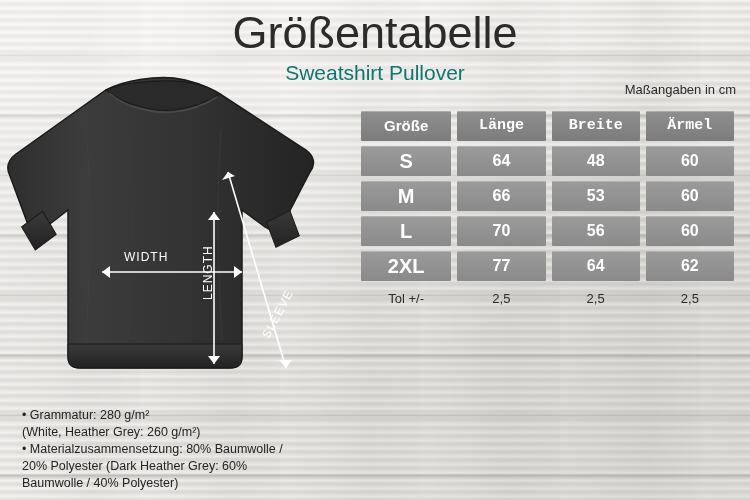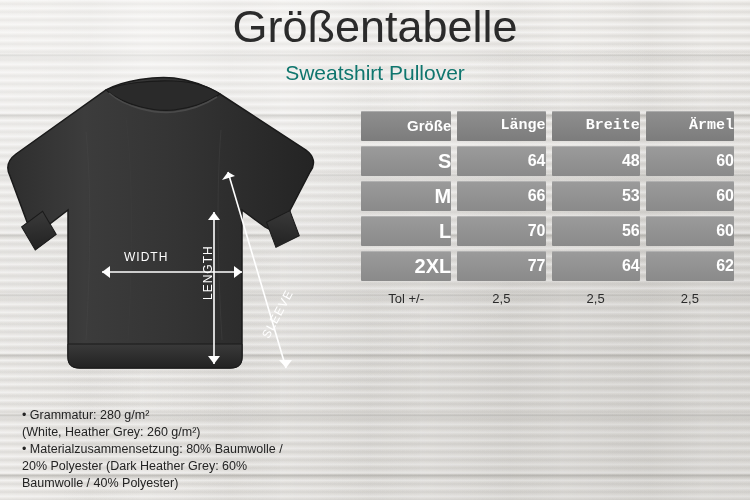--- a/index.html
+++ b/index.html
@@ -59,21 +59,21 @@
     inset: 0;
     background:
       radial-gradient(ellipse at 20% 10%, rgba(255,255,255,0.45), rgba(255,255,255,0) 60%),
       radial-gradient(ellipse at 85% 90%, rgba(120,118,112,0.16), rgba(255,255,255,0) 65%);
     pointer-events: none;
   }
 
   
   #title {
     position: absolute;
-    top: 0;
+    top: 6px;
     left: 0;
     width: 750px;
     text-align: center;
     font-size: 45px;
     line-height: 54px;
     font-weight: normal;
     color: #2b2b2b;
     letter-spacing: 0px;
   }
   #subtitle {
@@ -104,21 +104,21 @@
     border-spacing: 6px 5px;
   }
   #size-table th, #size-table td {
     padding: 0;
     margin: 0;
   }
   .cell {
     display: block;
     height: 30px;
     line-height: 30px;
-    text-align: right;
+    text-align: center;
     border-radius: 1px;
     color: #ffffff;
     font-weight: bold;
   }
   .cell-head {
     background: linear-gradient(to bottom, #8f8f8f, #7c7c7c);
     font-size: 15px;
     box-shadow: inset 0 1px 0 rgba(255,255,255,0.25);
   }
   .cell-body {
@@ -185,20 +185,21 @@
   }
 </style>
 </head>
 <body>
 
 <div id="page">
   <div id="wood"></div>
 
   <div id="title">Größentabelle</div>
   <div id="subtitle">Sweatshirt Pullover</div>
+  <div id="units-note">Maßangaben in cm</div>
 
   <div id="shirt-wrap">
     <svg width="330" height="320" viewBox="0 0 330 320">
       <defs>
         <linearGradient id="bodyGrad" x1="0" y1="0" x2="1" y2="0">
           <stop offset="0%" stop-color="#2e2e2e"></stop>
           <stop offset="25%" stop-color="#3c3c3c"></stop>
           <stop offset="55%" stop-color="#343434"></stop>
           <stop offset="100%" stop-color="#242424"></stop>
         </linearGradient>

